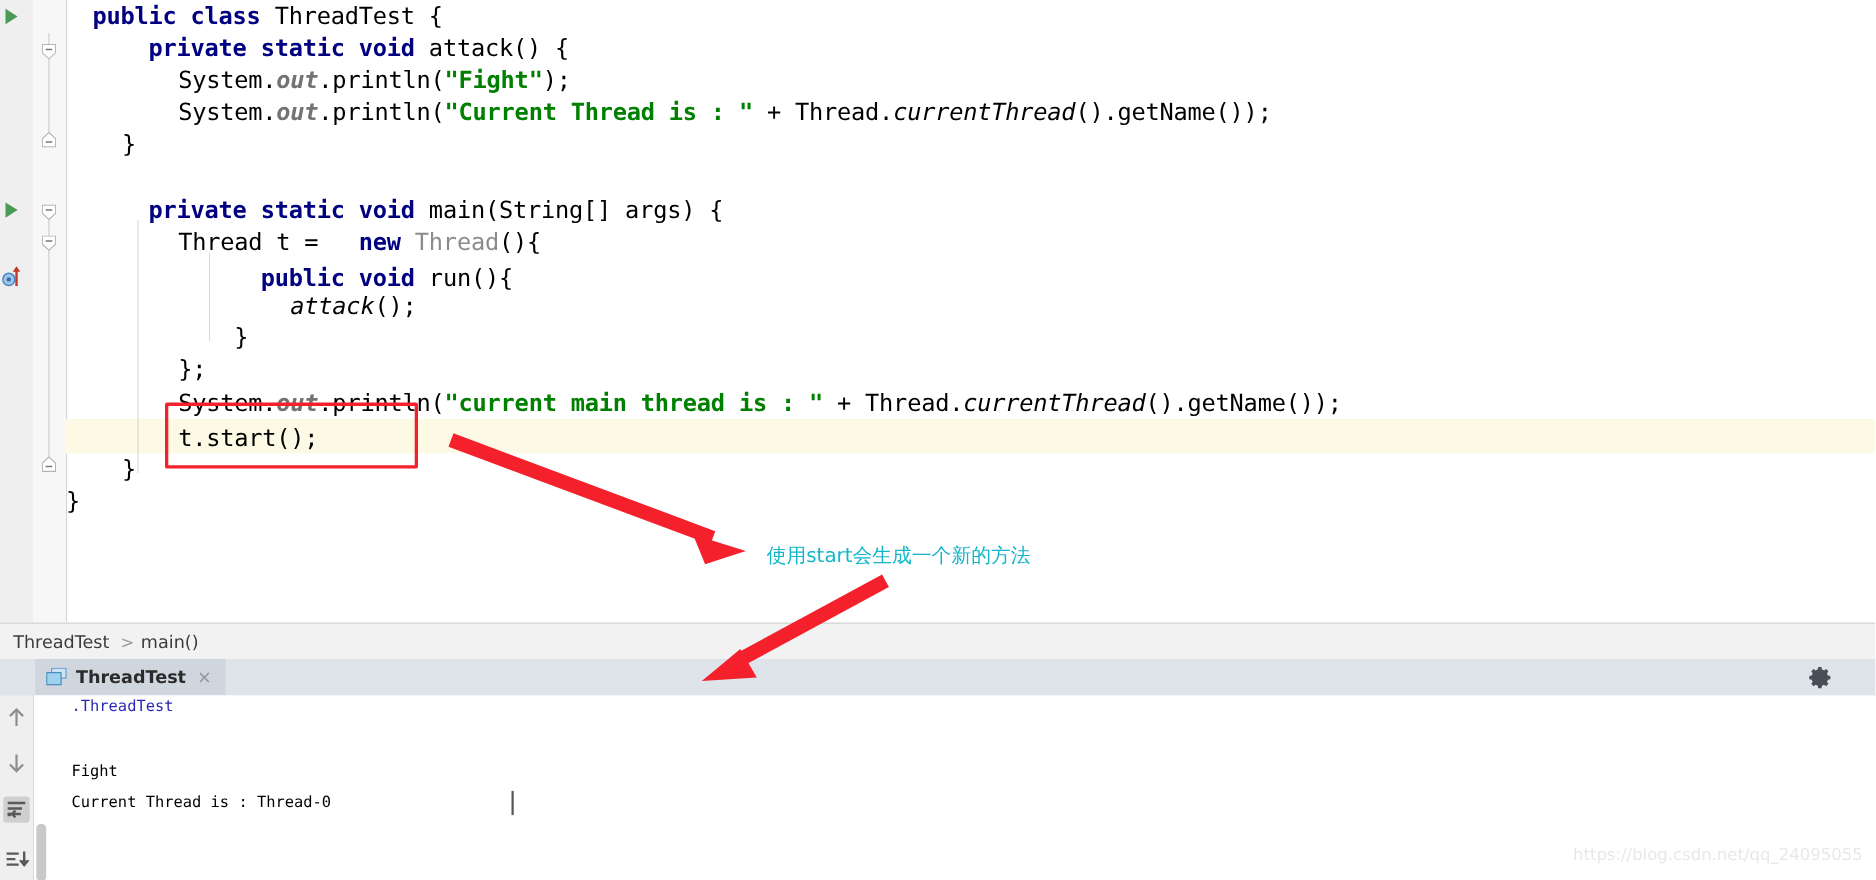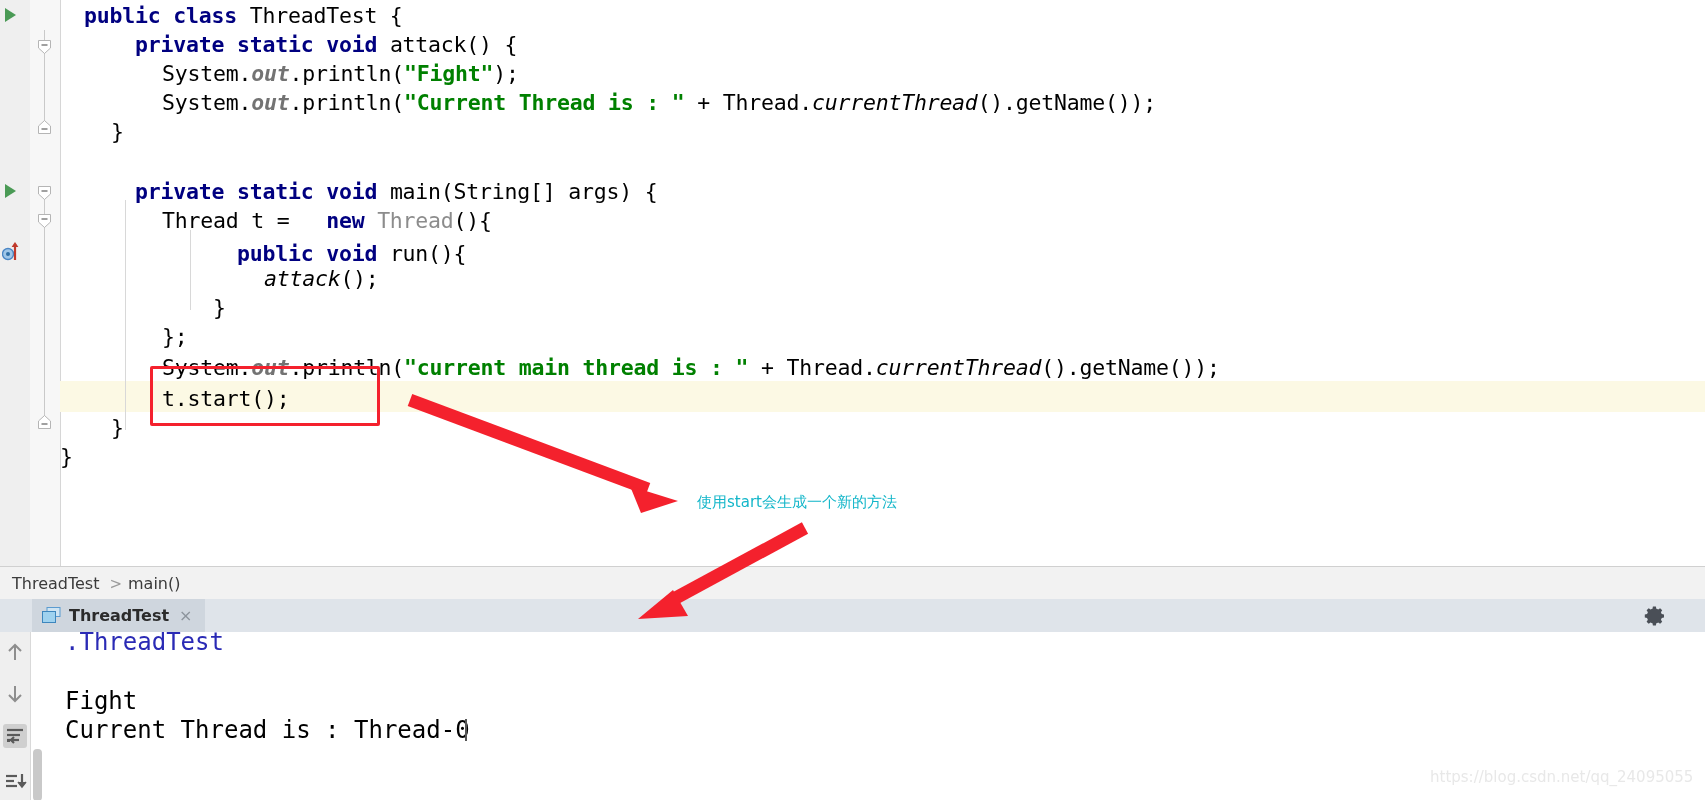--- a/index.html
+++ b/index.html
@@ -27,39 +27,39 @@
   .fld{color:#737373;font-style:italic;font-weight:bold;}
   .mth{color:#000000;font-style:italic;}
   .grey{color:#8c8c8c;}
   #caret-line{position:absolute;left:0;width:1705px;height:31px;background:#fcf9e4;}
   #indent-g1{position:absolute;width:1px;background:#d8d8d8;}
   #indent-g2{position:absolute;width:1px;background:#d8d8d8;}
   
   .red-box{position:absolute;border:3px solid #f4212d;border-radius:2px;box-sizing:border-box;}
   
   #anno-layer{position:absolute;left:0;top:0;width:1705px;height:800px;pointer-events:none;}
-  .anno-text{position:absolute;color:#13b6c9;font-family:"DejaVu Sans", sans-serif;font-size:15px;white-space:nowrap;}
+  .anno-text{position:absolute;color:#13b6c9;font-family:"DejaVu Sans", sans-serif;font-size:18px;white-space:nowrap;}
   
   #breadcrumb{position:absolute;left:0;top:566px;width:1705px;height:33px;background:#f2f2f2;border-top:1px solid #d0d0d0;display:flex;align-items:center;}
   .crumb{font-family:"DejaVu Sans", sans-serif;font-size:16px;color:#3b3b3b;padding-left:12px;}
   .crumb-sep{font-family:"DejaVu Sans", sans-serif;font-size:15px;color:#9a9a9a;padding:0 6px 0 10px;}
   
   #runwin{position:absolute;left:0;top:599px;width:1705px;height:201px;background:#fff;}
   #tabbar{position:absolute;left:0;top:0;width:1705px;height:33px;background:#dfe4ea;border-bottom:1px solid #c3c9d2;}
   #tab-threadtest{position:absolute;left:32px;top:0;height:33px;display:flex;align-items:center;background:#cfd6de;padding:0 12px 0 10px;}
   .tab-ico{width:19px;height:17px;margin-right:8px;}
   .tab-label{font-family:"DejaVu Sans", sans-serif;font-size:16px;font-weight:bold;color:#2b2b2b;}
   .tab-close{margin-left:10px;color:#8d949c;font-size:16px;font-family:"DejaVu Sans", sans-serif;}
   #gear{position:absolute;right:38px;top:5px;width:24px;height:24px;}
   #side-toolbar{position:absolute;left:0;top:33px;width:30px;height:168px;background:#efefef;border-right:1px solid #d9d9d9;}
   .tb-ico{position:absolute;left:3px;width:24px;height:24px;}
   .tb-ico.sel{background:#cfcfcf;border-radius:3px;}
   #console{position:absolute;left:31px;top:33px;width:1674px;height:168px;background:#fff;overflow:hidden;}
   #scroll-thumb{position:absolute;left:33px;top:150px;width:9px;height:52px;background:#c9c9c9;border-radius:4px;}
-  .cline{position:absolute;left:34px;white-space:pre;font-size:24px;line-height:29px;height:29px;font-family:"DejaVu Sans Mono", monospace;color:#000;}
+  .cline{position:absolute;left:34px;white-space:pre;font-size:14px;line-height:29px;height:29px;font-family:"DejaVu Sans Mono", monospace;color:#000;}
   .clink{color:#2a2ab5;}
   .cfaint{color:#a9a9b8;}
   #watermark{position:absolute;left:1430px;top:768px;font-family:"DejaVu Sans", sans-serif;font-size:15px;color:#e8e8e8;white-space:nowrap;}
   #caret-txt{position:absolute;width:2px;height:22px;background:#555;}
 </style>
 </head>
 <body>
 
 <div id="editor-area">
 

